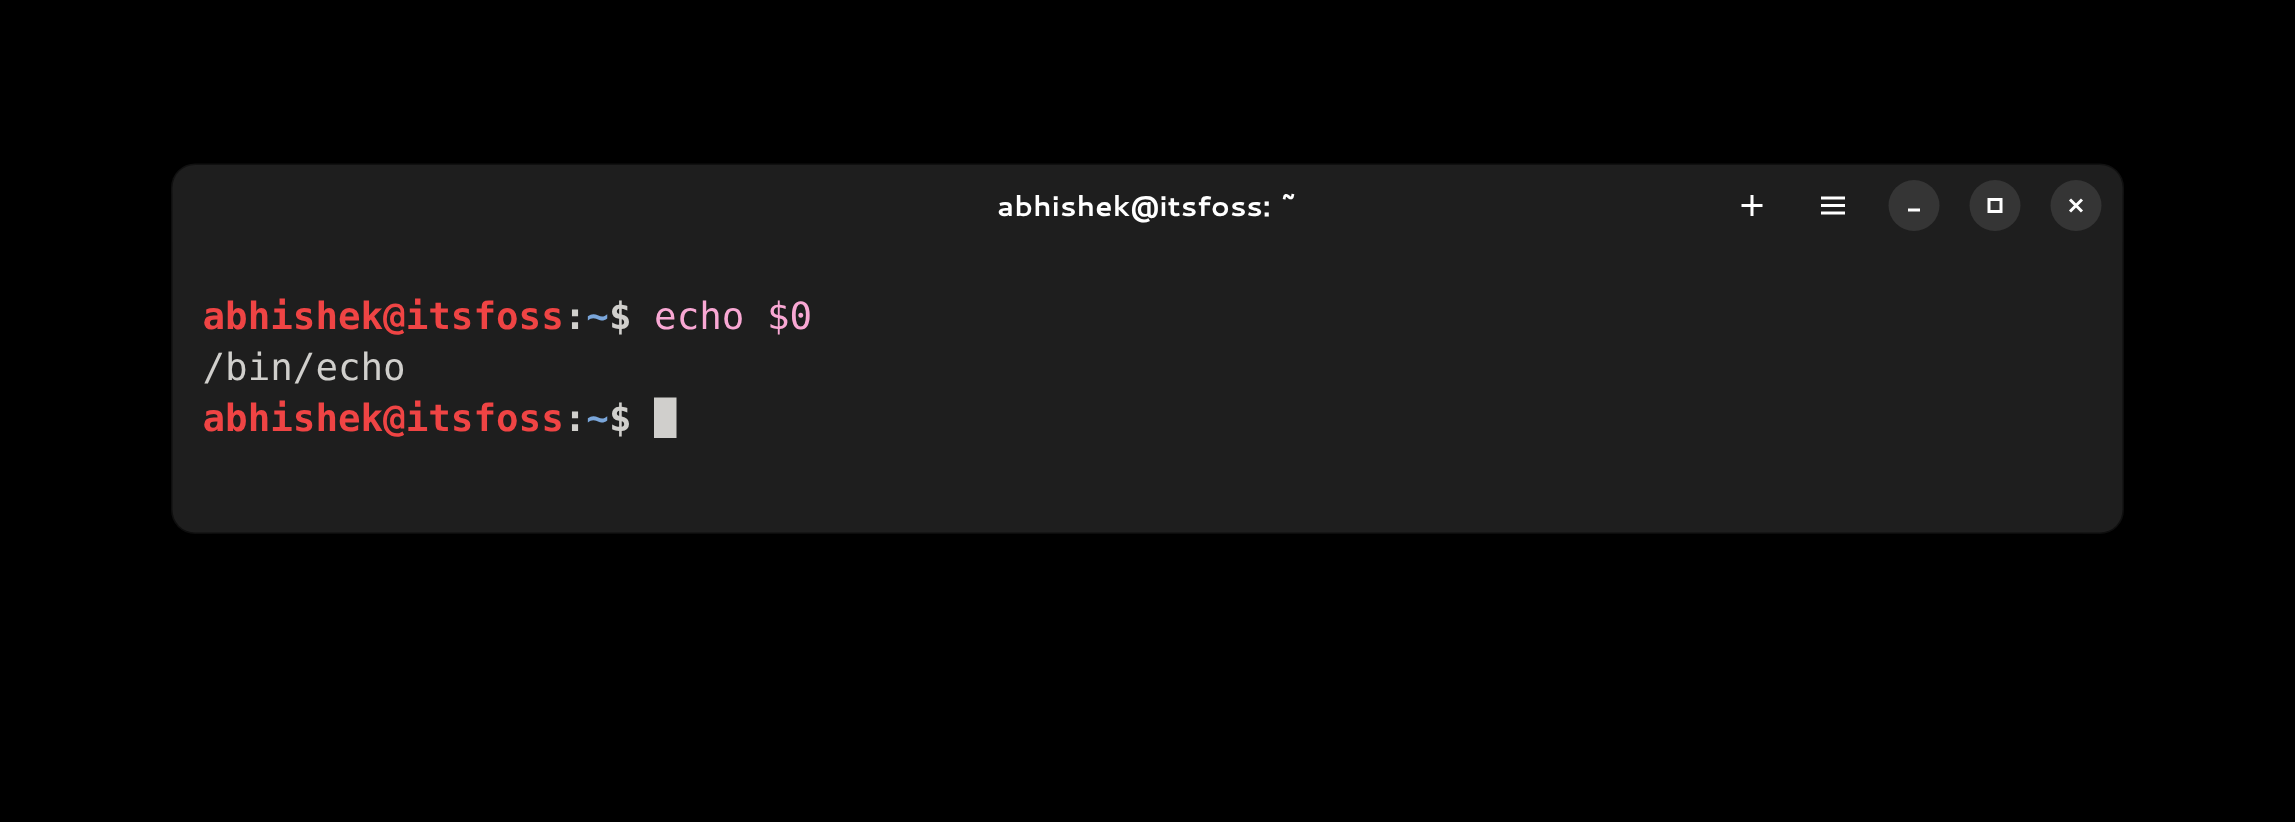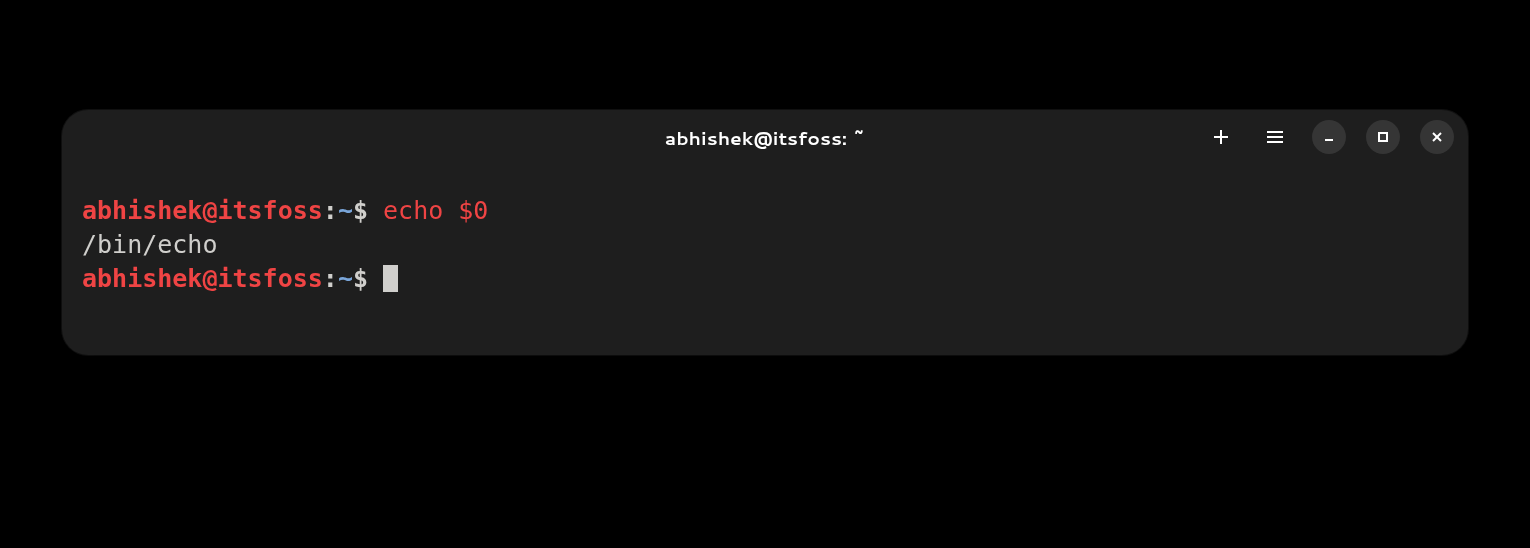--- a/index.html
+++ b/index.html
@@ -11,23 +11,23 @@
       background: #000000;
       width: 1530px;
       height: 548px;
       display: flex;
       align-items: flex-start;
       justify-content: center;
       padding-top: 110px;
       font-family: "Cantarell", "Ubuntu", sans-serif;
     }
     .terminal-window {
-      width: 1406px;
+      width: 1300px;
       background: #1e1e1e;
-      border-radius: 26px;
+      border-radius: 15px;
       overflow: hidden;
       box-shadow: 0 8px 40px rgba(0,0,0,0.6), 0 0 0 1px rgba(255,255,255,0.08);
     }
     .titlebar {
       height: 54px;
       display: flex;
       align-items: center;
       position: relative;
       padding: 0 14px;
     }
@@ -86,21 +86,21 @@
     }
     .prompt-path {
       color: #7aa6da;
       font-weight: bold;
     }
     .prompt-dollar {
       color: #d0cfcc;
       font-weight: bold;
     }
     .cmd-text {
-      color: #ef4444;
+      color: #f9a8d4;
     }
     .output-text {
       color: #d0cfcc;
     }
     .cursor-block {
       display: inline-block;
       width: 15px;
       height: 27px;
       background: #d0cfcc;
       vertical-align: text-bottom;

